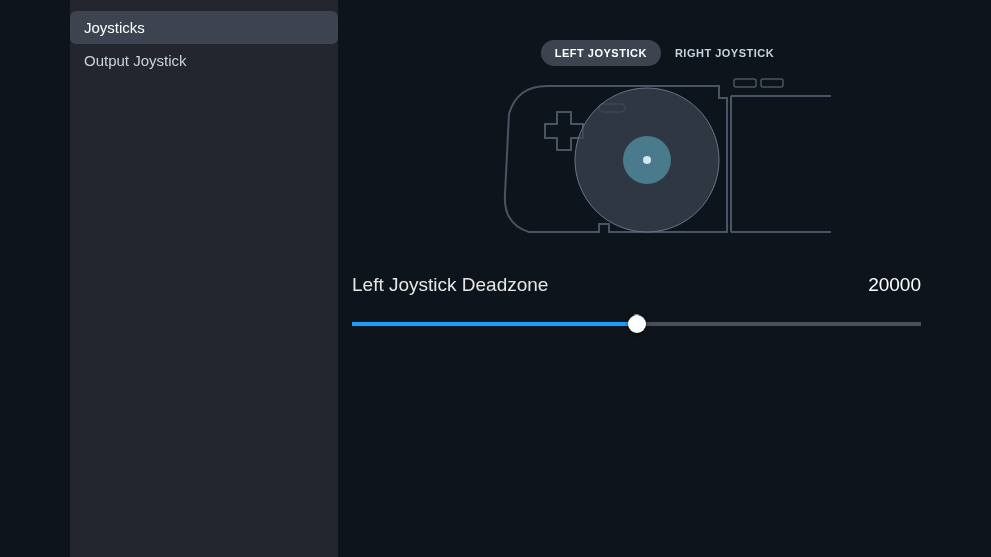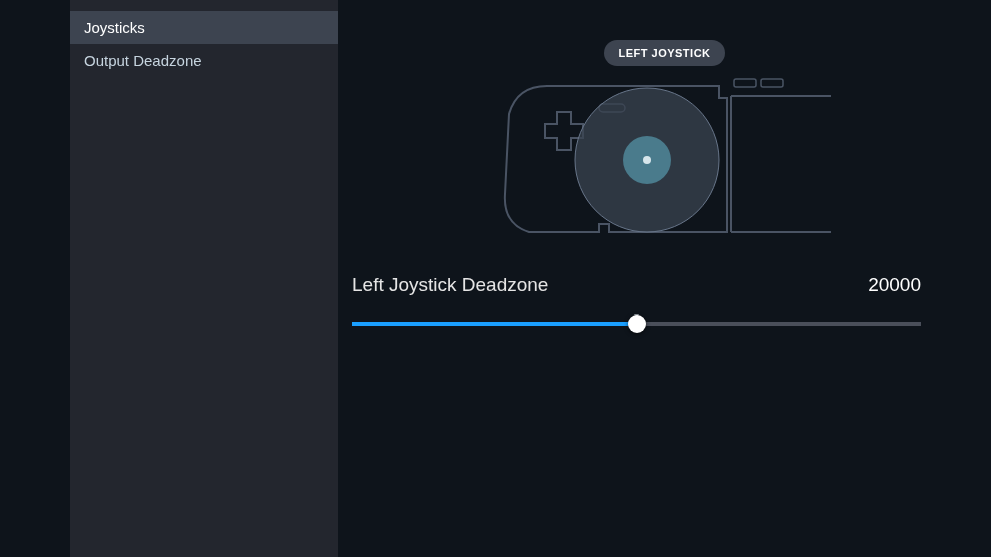--- a/index.html
+++ b/index.html
@@ -30,20 +30,21 @@
     box-sizing: border-box;
     padding-top: 11px;
   }
   .sidebar-item {
     height: 33px;
     line-height: 33px;
     padding-left: 14px;
     font-size: 15px;
     color: #c6d4df;
     cursor: pointer;
+    border-radius: 6px;
   }
   .sidebar-item.active {
     background: #3d4450;
     color: #ffffff;
     font-weight: 500;
   }
 
   
   .main {
     flex: 1;
@@ -142,27 +143,28 @@
     cursor: grab;
   }
 </style>
 </head>
 <body>
 
 <div class="app">
 
   <div class="sidebar">
     <div class="sidebar-item active">Joysticks</div>
-    <div class="sidebar-item">Output Deadzone</div>
+    <div class="sidebar-item">Output Joystick</div>
   </div>
 
   <div class="main">
 
     <div class="tabs">
       <div class="tab active">LEFT JOYSTICK</div>
+      <div class="tab">RIGHT JOYSTICK</div>
     </div>
 
     <div class="device-wrap">
       <div class="device">
         <svg width="332" height="170" viewBox="0 0 332 170">
 
           <path d="M 48 12
                    Q 18 12 10 40
                    L 6 120
                    Q 4 150 30 158

